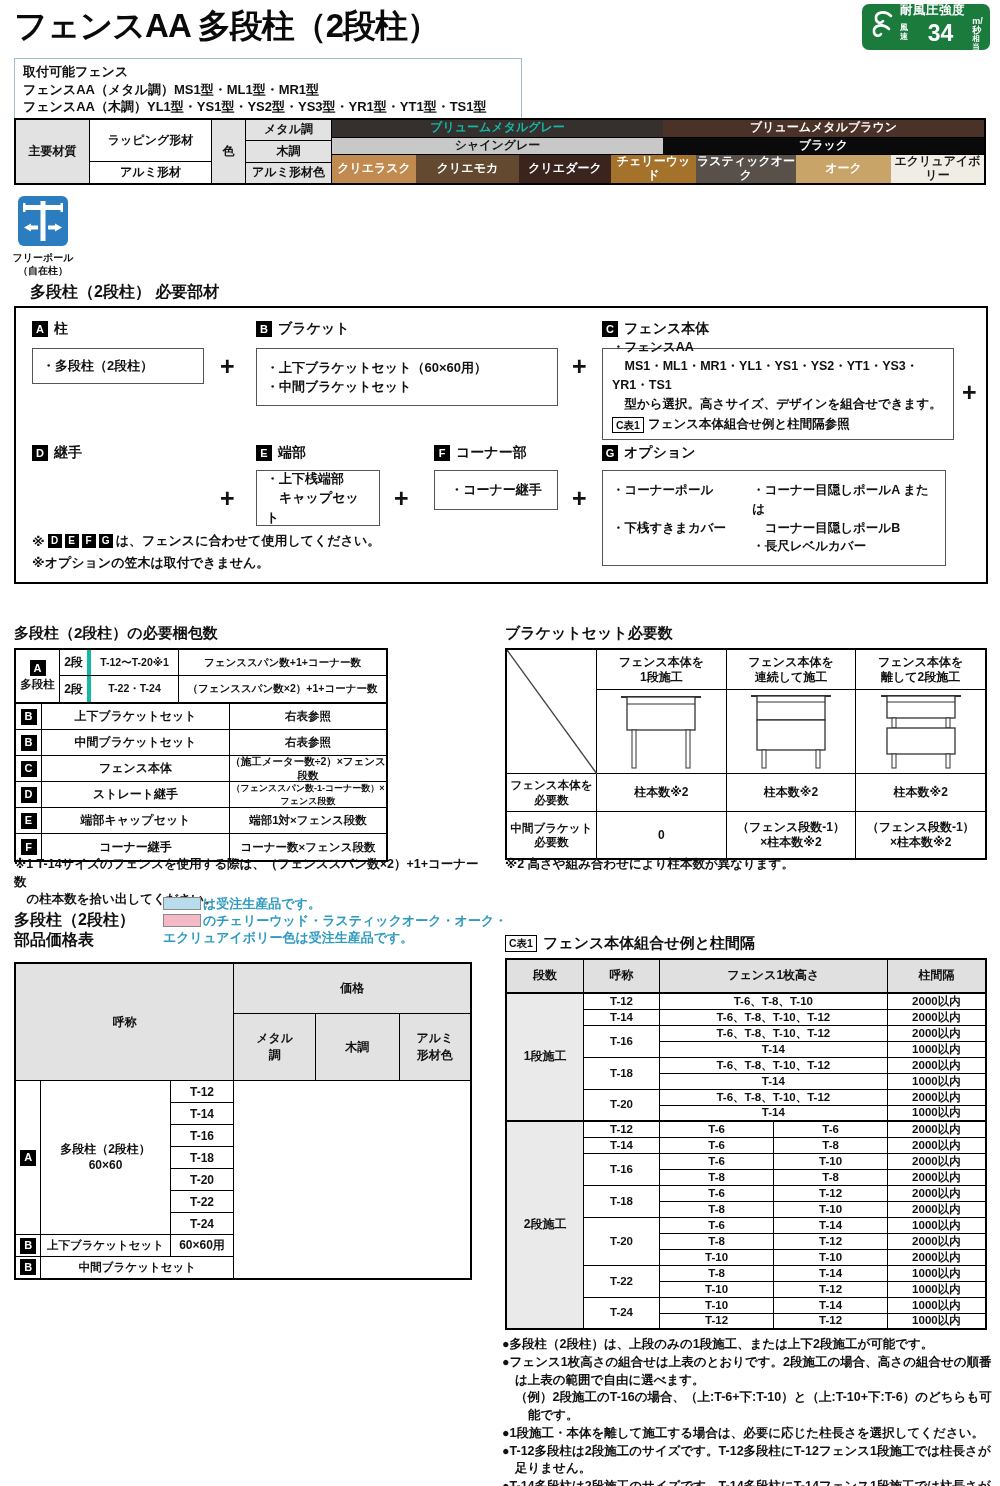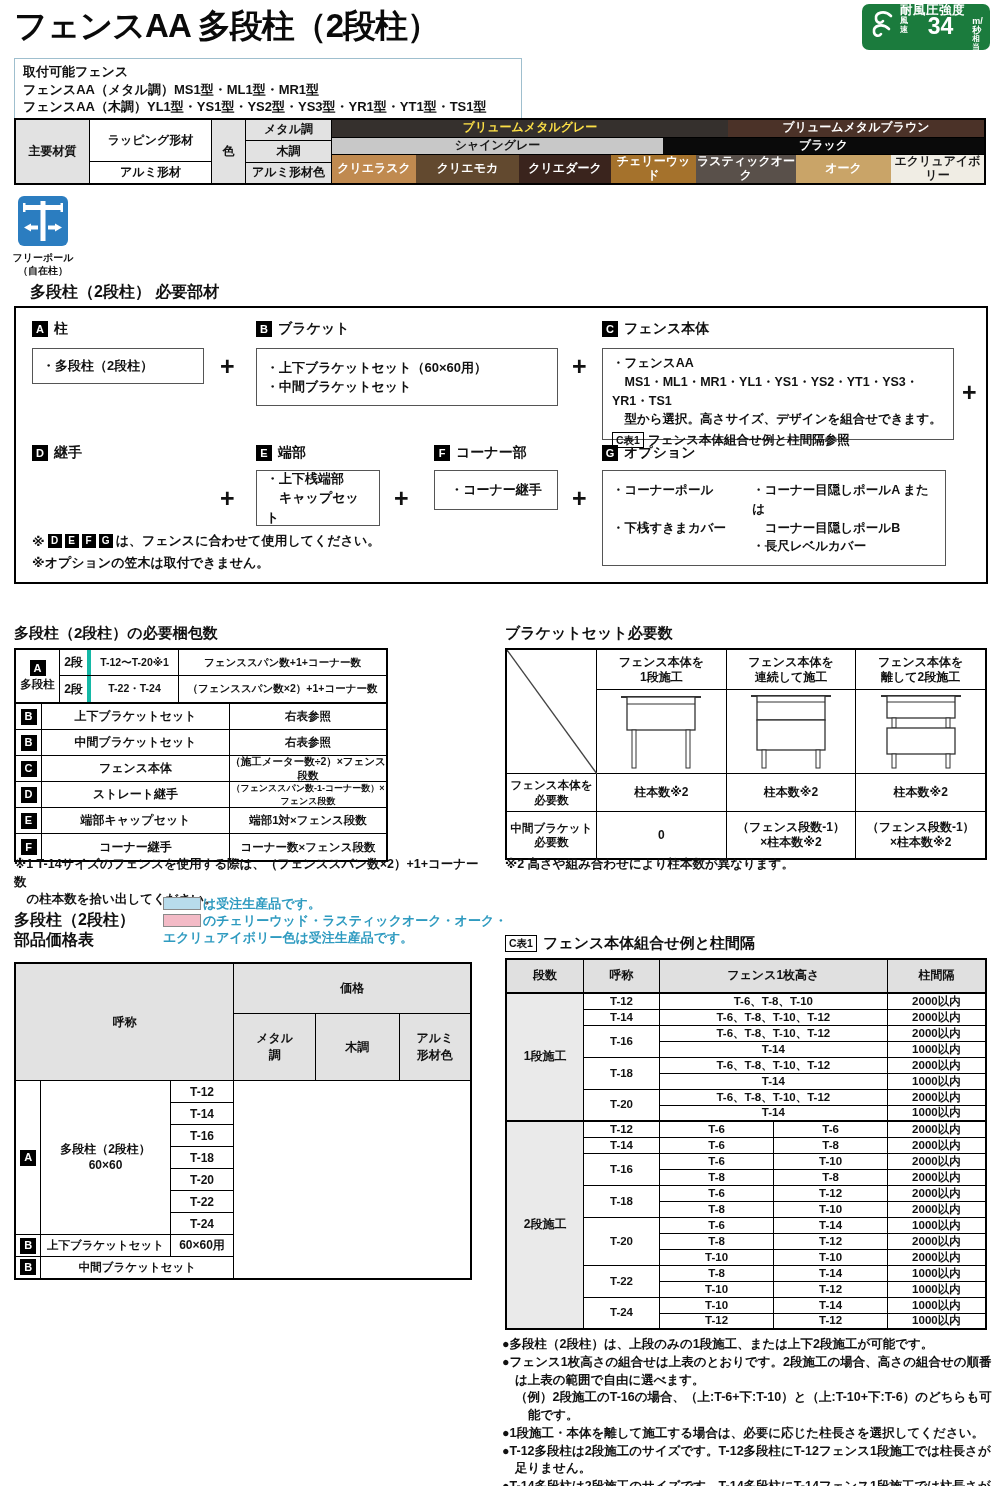--- a/index.html
+++ b/index.html
@@ -9,21 +9,21 @@
 .cc{display:flex;align-items:center;justify-content:center;text-align:center}
 .pre{white-space:pre-line}
 .sq{display:inline-flex;align-items:center;justify-content:center;width:16px;height:16px;background:#000;color:#fff;font-size:11px;font-weight:700;flex:none;line-height:1}
 .sq.small{width:14px;height:14px;font-size:10px}
 
 .title{left:14px;top:4px;font-size:33px;font-weight:900;letter-spacing:-1px;color:#0a0a0a}
 
 .windb{left:862px;top:4px;width:128px;height:46px;background:#1b7b3d;border-radius:7px;color:#fff;display:flex;align-items:center;padding:3px 7px;gap:5px}
 .wcol{display:flex;flex-direction:column;line-height:1.1}
 .wlabel{font-size:12.5px;font-weight:800;letter-spacing:.5px}
-.wrow{display:flex;align-items:flex-start;gap:19px}
+.wrow{display:flex;align-items:center;gap:19px}
 .wprefix{font-size:8px;margin-bottom:2px}
 .wval{font-size:23px;font-weight:800;line-height:.85}
 .wucol{display:flex;flex-direction:column;line-height:1}
 .wunit{font-size:9px}.wsuffix{font-size:7.5px}
 
 .fencebox{left:14px;top:58px;width:508px;border:1px solid #9fbfce;padding:4px 8px;font-size:13px;line-height:1.35;background:#fff}
 
 .mtable{left:14px;top:118px;width:972px;height:67px;display:flex;border:2px solid #000;font-size:12px;background:#fff}
 .mtable .cc{line-height:1.15}
 .mc0{width:74px;background:#e2e2e2;border-right:1px solid #000}
@@ -31,21 +31,21 @@
 .mc1a{flex:2;border-bottom:1px solid #000}
 .mc1b{flex:1}
 .mc2{width:34px;background:#e2e2e2;border-right:1px solid #000}
 .mc3{width:86px;display:flex;flex-direction:column;border-right:1px solid #000}
 .mc3 .cc{flex:1;background:#e2e2e2;border-bottom:1px solid #000}
 .mc3 .cc:last-child{border-bottom:none}
 .mc4{flex:1;display:flex;flex-direction:column}
 .mr{flex:1;display:flex;border-bottom:1px solid #000}
 .mr:last-child{border-bottom:none}
 .mr .cc{font-size:12px;font-weight:700}
-.m0{width:396px;background:#35302d;color:#fde047}.m1{flex:1;background:#4b3228;color:#fff}
+.m0{width:331px;background:#35302d;color:#14b8a6}.m1{flex:1;background:#4b3228;color:#fff}
 .w0{width:84px;background:#c08a50;color:#fff;font-size:11px}
 .w1{width:103px;background:#62492f;color:#fff;font-size:11px}
 .w2{width:92px;background:#3a241d;color:#fff;font-size:11px}
 .w3{width:85px;background:#a5722c;color:#fff;font-size:10.5px}
 .w4{width:100px;background:#59504a;color:#fff;font-size:10.5px}
 .w5{width:95px;background:#c9a468;color:#fff;font-size:11px}
 .w6{flex:1;background:#f0ede4;color:#1a1a1a;font-size:10.5px}
 .a0{width:331px;background:#c8c8c8;color:#1a1a1a}.a1{flex:1;background:#0a0a0a;color:#fff}
 
 .freepole{left:12px;top:196px;width:62px;display:flex;flex-direction:column;align-items:center}
@@ -216,21 +216,21 @@
       <span>ブラケット</span>
     </div>
     <div class="pbox pre" style="left:240px;top:40px;width:302px;height:58px">・上下ブラケットセット（60×60用）
 ・中間ブラケットセット</div>
     <div class="plus" style="left:556px;top:44px">+</div>
 
     <div class="plabel" style="left:586px;top:12px">
       <span class="sq">C</span>
       <span>フェンス本体</span>
     </div>
-    <div class="pbox" style="left:586px;top:40px;width:352px;height:92px;font-size:12.5px;justify-content:space-between">
+    <div class="pbox" style="left:586px;top:40px;width:352px;height:92px;font-size:12.5px;justify-content:flex-end">
       <div class="pre">・フェンスAA
 　MS1・ML1・MR1・YL1・YS1・YS2・YT1・YS3・YR1・TS1
 　型から選択。高さサイズ、デザインを組合せできます。</div>
       <div class="refline">
         <span class="reftag">C表1</span>
         <span>フェンス本体組合せ例と柱間隔参照</span>
       </div>
     </div>
     <div class="plus" style="left:946px;top:70px">+</div>
 

